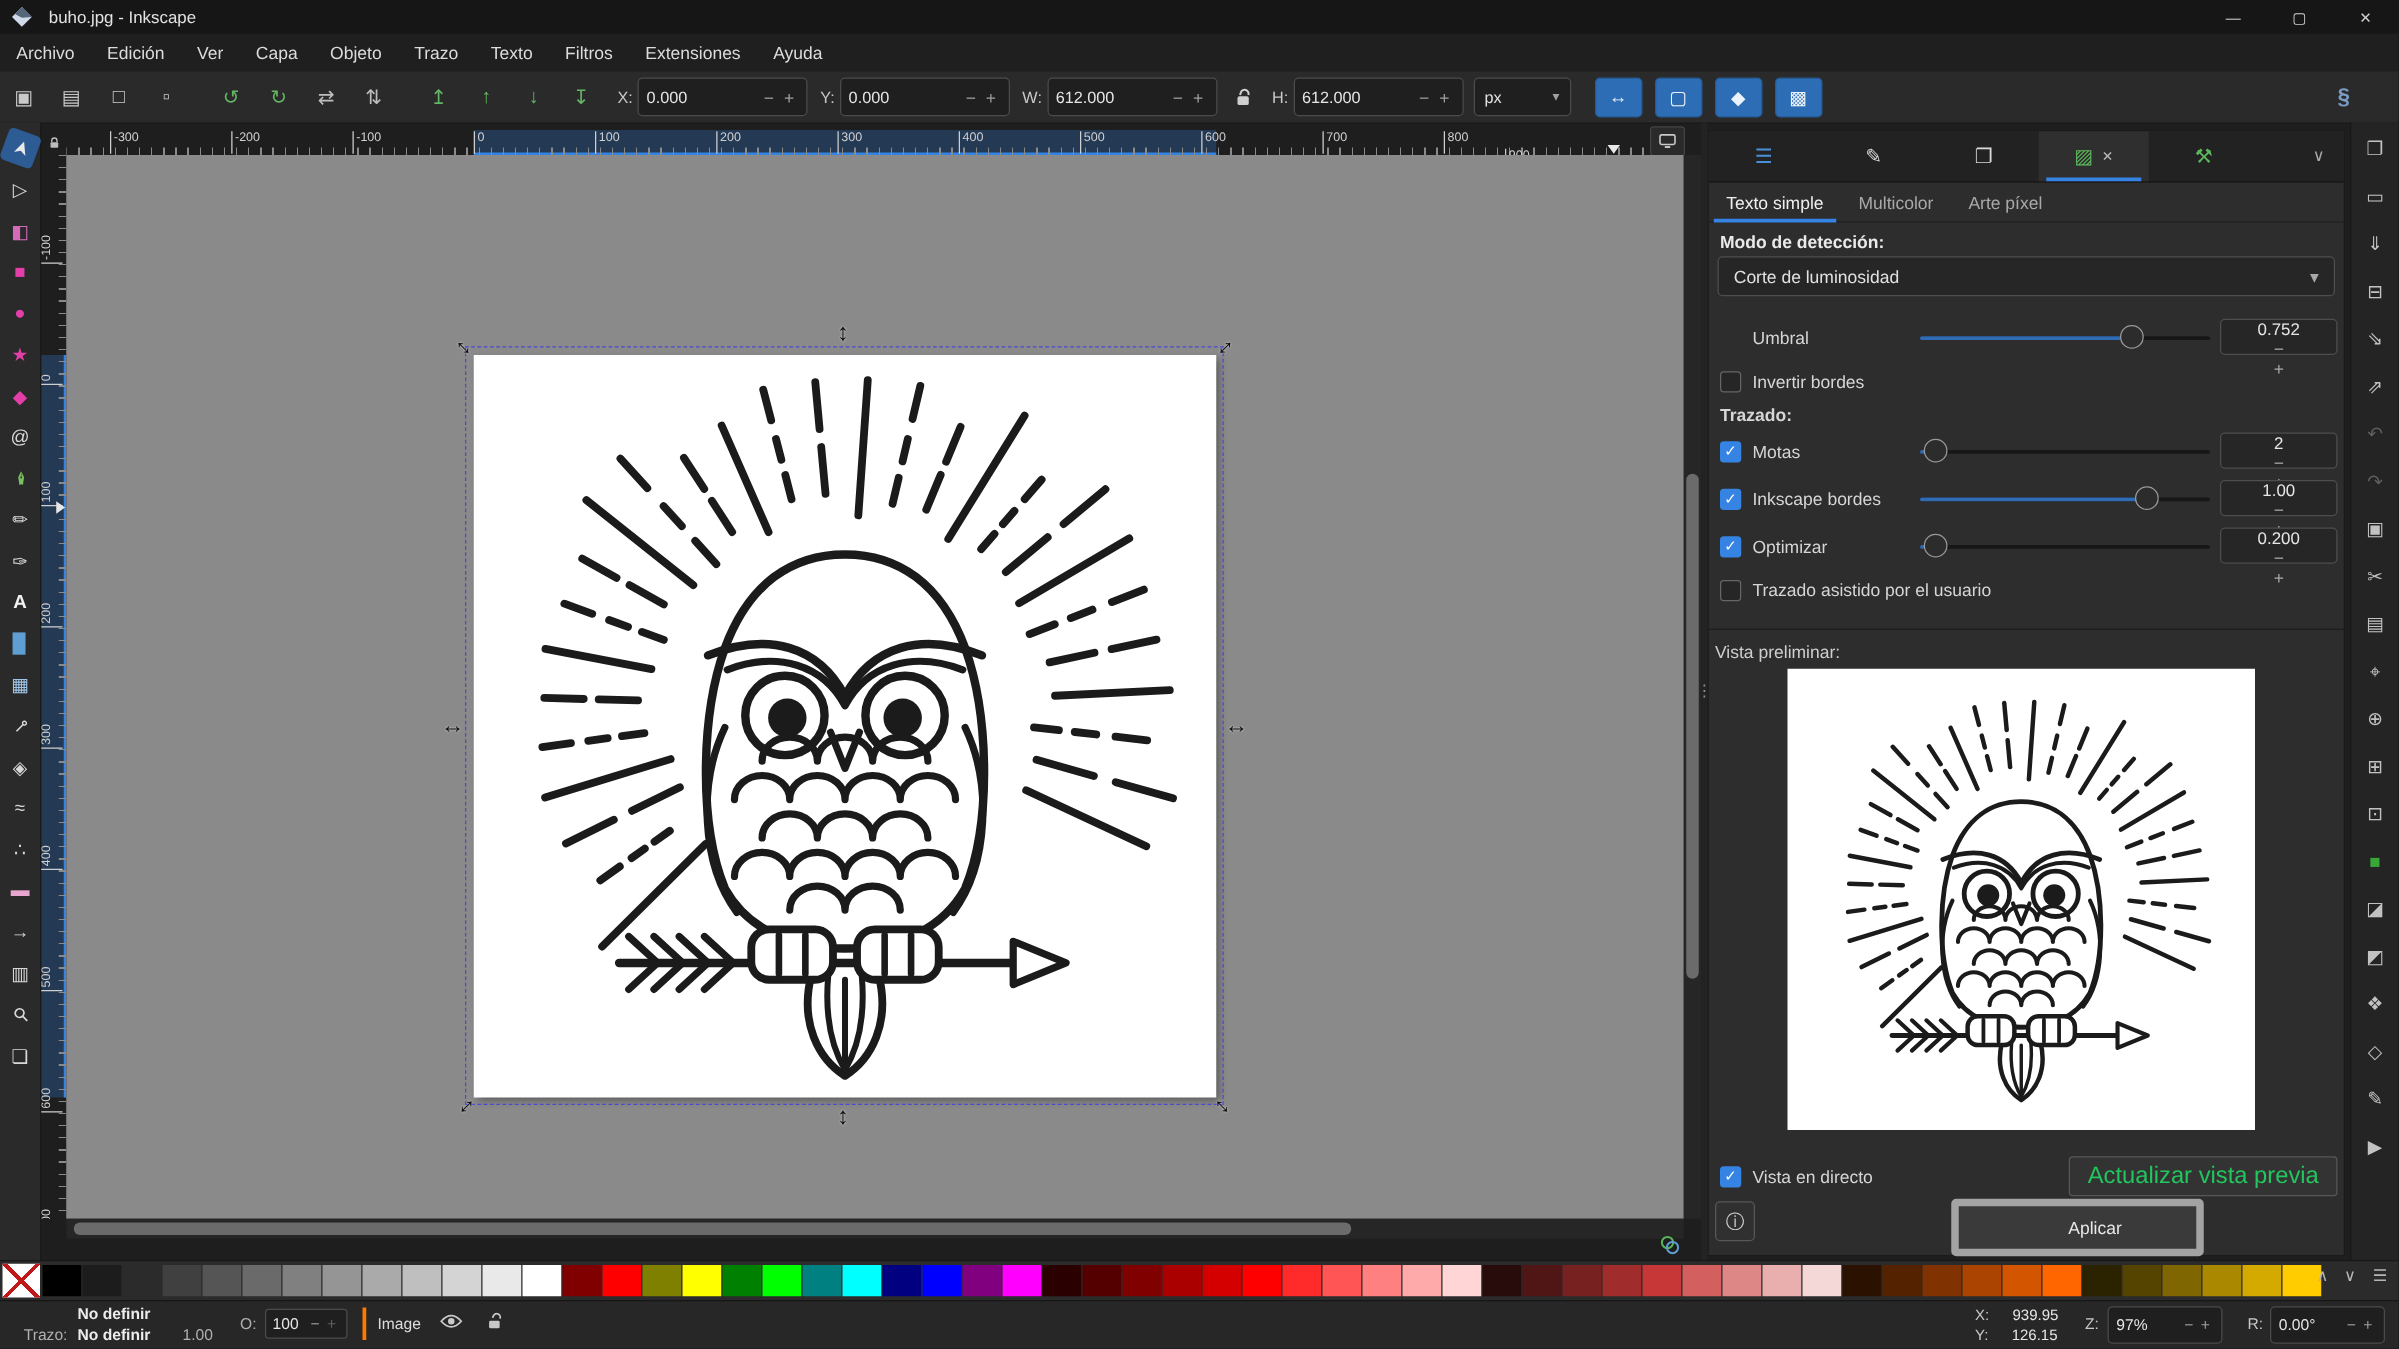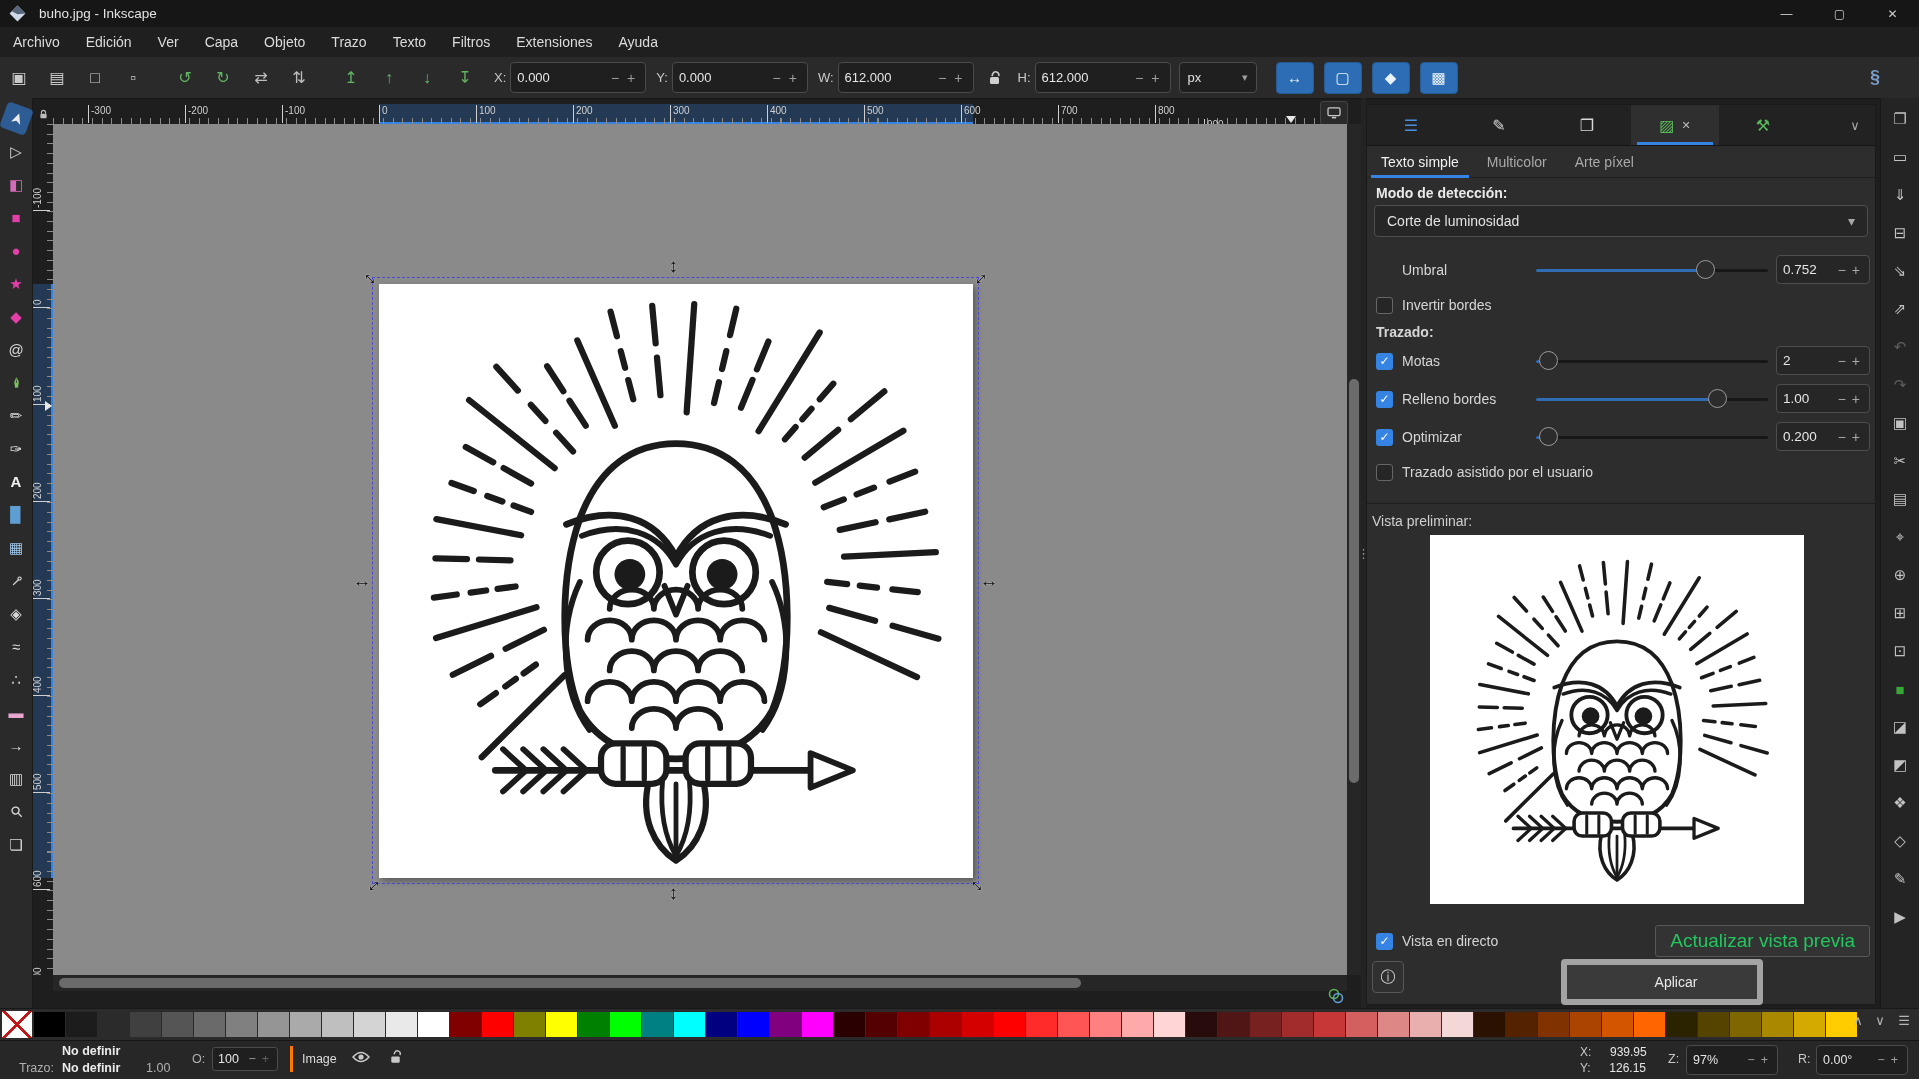--- a/index.html
+++ b/index.html
@@ -72,21 +72,21 @@
   .pdrop{position:absolute;left:7px;top:100px;width:494px;height:32px;background:#262626;border:1px solid #4e4e4e;border-radius:4px;display:flex;align-items:center;justify-content:space-between;padding:0 12px;box-sizing:border-box;font-size:14px;color:#e2e2e2;}
   .prow{position:absolute;left:9px;width:494px;height:30px;display:flex;align-items:center;}
   .prow .lbl{font-size:14px;color:#d6d6d6;}
   .cbox{width:17px;height:17px;border-radius:3px;margin-right:9px;box-sizing:border-box;flex:0 0 auto;}
   .cbox.on{background:#3584e4;display:flex;align-items:center;justify-content:center;color:#fff;font-size:12px;font-weight:bold;}
   .cbox.off{background:#262626;border:1px solid #666;}
   .slider{position:absolute;left:160px;width:232px;height:30px;}
   .slider .track{position:absolute;left:0;right:0;top:13.5px;height:3px;background:#171717;border-radius:2px;}
   .slider .fill{position:absolute;left:0;top:13.5px;height:3px;background:#2f6cb3;border-radius:2px;}
   .slider .knob{position:absolute;top:5px;width:19px;height:19px;border-radius:50%;background:#2c2c2c;border:1.5px solid #9a9a9a;box-sizing:border-box;}
-  .valbox{position:absolute;left:400px;top:0px;width:94px;height:29px;background:#262626;border:1px solid #4e4e4e;border-radius:4px;display:flex;align-items:center;padding:0 6px;box-sizing:border-box;}
+  .valbox{position:absolute;left:400px;top:0px;width:94px;height:29px;background:#262626;border:1px solid #4e4e4e;border-radius:4px;display:flex;align-items:center;padding:0 6px;box-sizing:border-box;flex-direction:column;}
   .valbox .v{flex:1;font-size:13.5px;color:#e6e6e6;}
   .valbox .st{color:#a8a8a8;font-size:14px;padding:0 3px;}
   .pdivider{position:absolute;left:0;top:398px;width:100%;height:1px;background:#1d1d1d;}
   .prevlabel{position:absolute;left:5px;top:408px;font-size:14px;color:#cfcfcf;}
   .prevbox{position:absolute;left:63px;top:430px;width:374px;height:369px;background:#ffffff;}
   .livebtnrow{position:absolute;left:9px;top:820px;width:494px;height:32px;display:flex;align-items:center;}
   .updbtn{margin-left:auto;height:30px;padding:0 14px;background:#333333;border:1px solid #575757;border-radius:3px;display:flex;align-items:center;font-size:19px;color:#22c55e;}
   .infobtn{position:absolute;left:5px;top:856px;width:30px;height:30px;border:1px solid #575757;border-radius:4px;background:#303030;display:flex;align-items:center;justify-content:center;color:#cfcfcf;font-size:15px;}
   .applybtn{position:absolute;left:194px;top:854px;width:162px;height:34px;background:#3a3a3a;border:6px solid #a3a3a3;border-radius:4px;display:flex;align-items:center;justify-content:center;font-size:14px;color:#e8e8e8;padding-left:28px;}
   
@@ -448,21 +448,21 @@
             <div class="fill" style="width: 5%;"></div>
             <div class="knob" style="left: calc(5% - 9px);"></div>
           </div>
           <div class="valbox">
             <span class="v">2</span>
             <span class="st">−</span>
             <span class="st">+</span>
           </div>
         </div><div class="prow" style="top: 279px;">
           <span class="cbox on">✓</span>
-          <span class="lbl">Relleno bordes</span>
+          <span class="lbl">Inkscape bordes</span>
           <div class="slider">
             <div class="track"></div>
             <div class="fill" style="width: 78%;"></div>
             <div class="knob" style="left: calc(78% - 9px);"></div>
           </div>
           <div class="valbox">
             <span class="v">1.00</span>
             <span class="st">−</span>
             <span class="st">+</span>
           </div>

